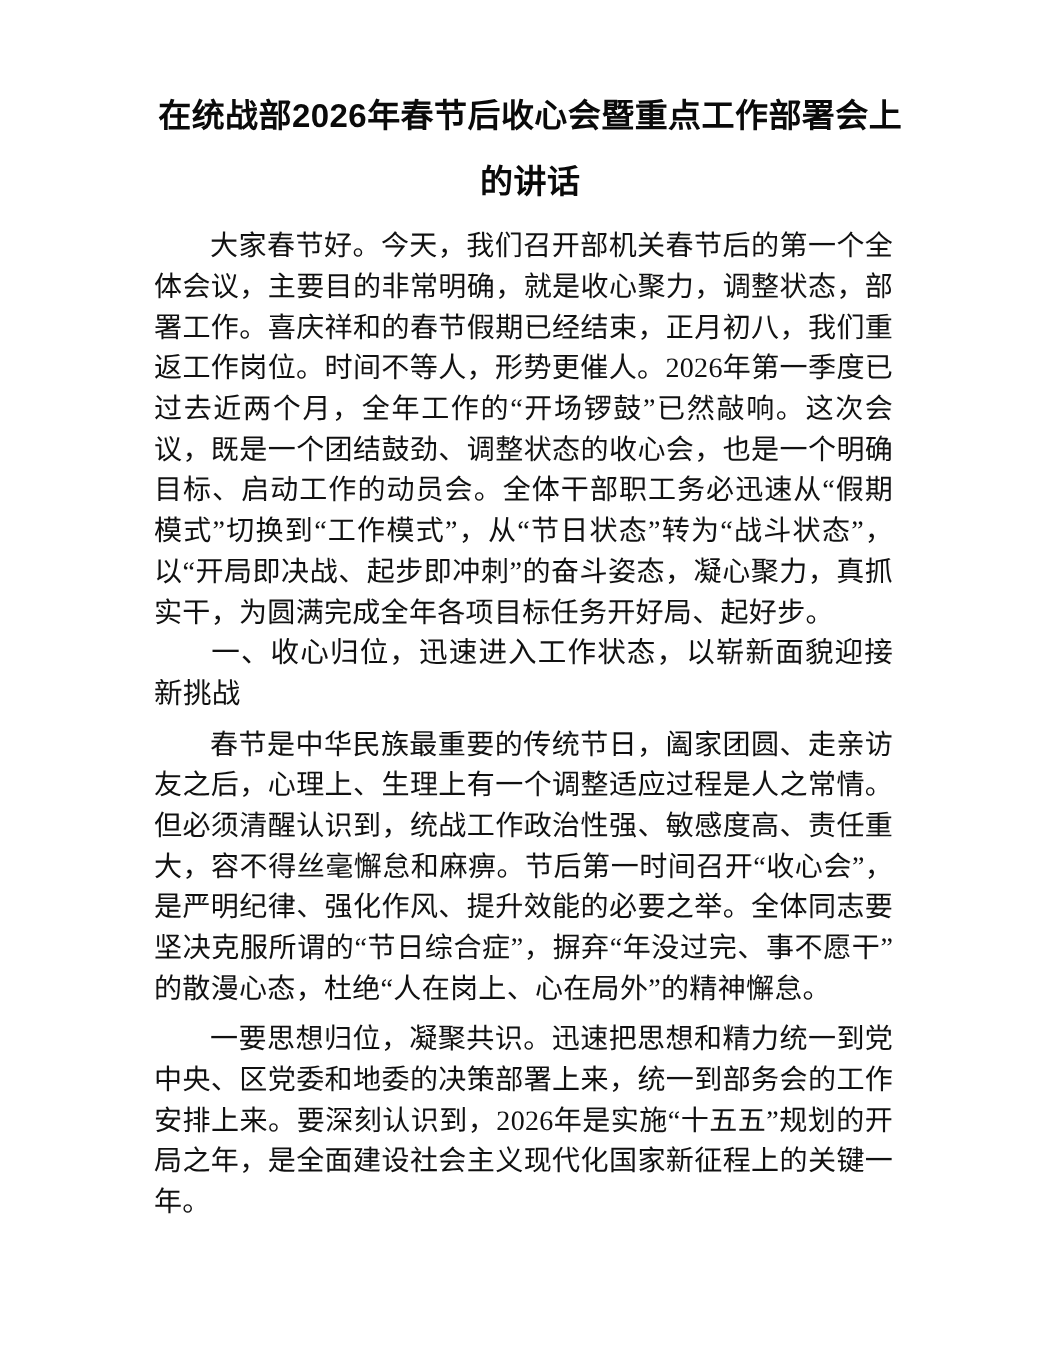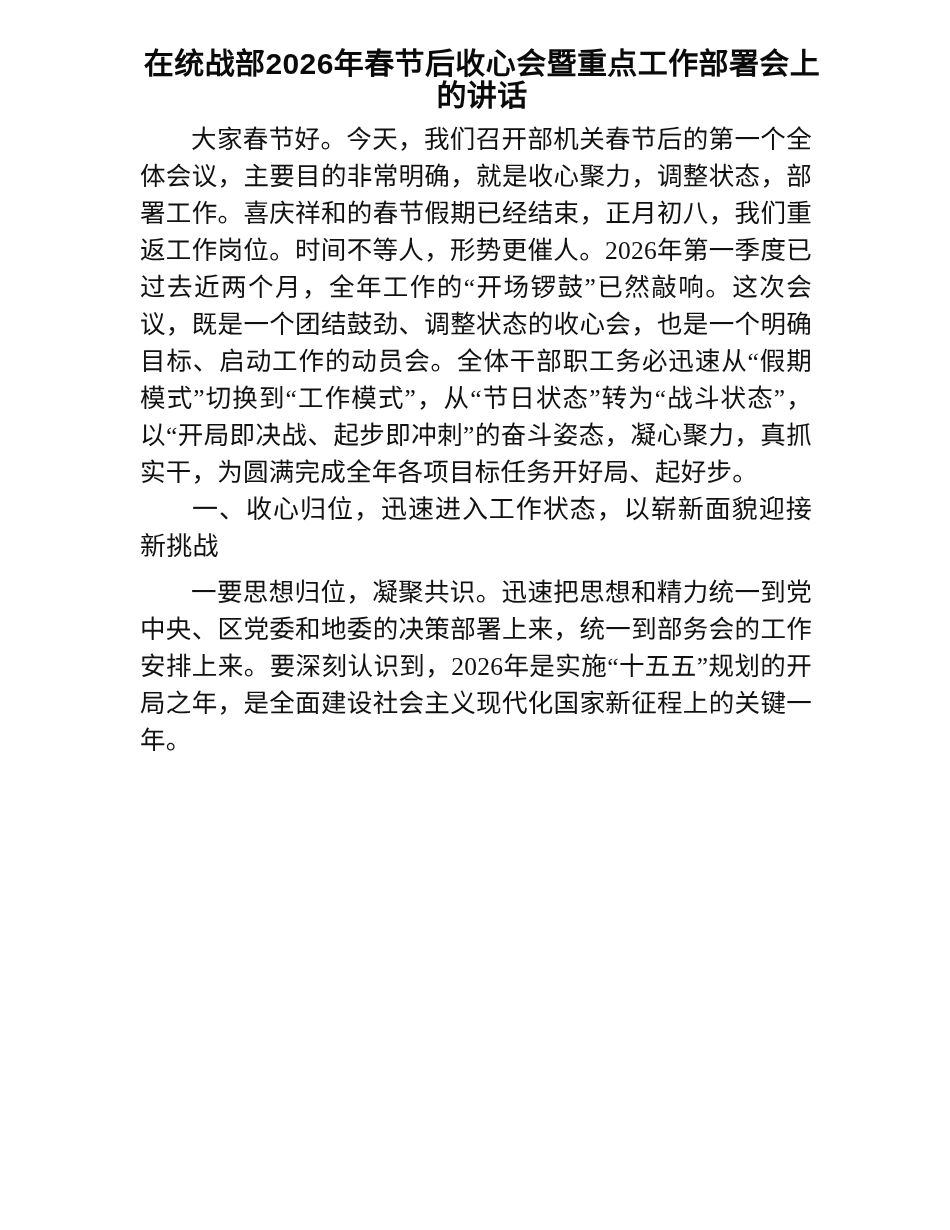--- a/index.html
+++ b/index.html
@@ -30,26 +30,26 @@
     left: 140px;
     top: 0;
     width: 672px;
   }
 
   
   .doc-title {
     font-family: "Liberation Sans", "DejaVu Sans", sans-serif;
     font-weight: bold;
     font-size: 30px;
-    line-height: 32px;
+    line-height: 60px;
     text-align: center;
     letter-spacing: 0.4px;
     color: #0a0a0a;
     margin: 0;
-    padding-top: 48px;
+    padding-top: 76px;
     width: 680px;
     margin-left: 2px;
     word-break: break-all;
   }
 
   
   .para {
     font-family: "Liberation Serif", "DejaVu Serif", serif;
     font-size: 25.5px;
     line-height: 37px;
@@ -91,17 +91,18 @@
   <div class="doc-body">
 
     <h1 class="doc-title">在统战部2026年春节后收心会暨重点工作部署会上的讲话</h1>
 
 
     <p class="para indent gap-para">大家春节好。今天，我们召开部机关春节后的第一个全体会议，主要目的非常明确，就是收心聚力，调整状态，部署工作。喜庆祥和的春节假期已经结束，正月初八，我们重返工作岗位。时间不等人，形势更催人。2026年第一季度已过去近两个月，全年工作的“开场锣鼓”已然敲响。这次会议，既是一个团结鼓劲、调整状态的收心会，也是一个明确目标、启动工作的动员会。全体干部职工务必迅速从“假期模式”切换到“工作模式”，从“节日状态”转为“战斗状态”，以“开局即决战、起步即冲刺”的奋斗姿态，凝心聚力，真抓实干，为圆满完成全年各项目标任务开好局、起好步。</p>
 
 
     <p class="heading gap-heading">一、收心归位，迅速进入工作状态，以崭新面貌迎接新挑战</p>
 
+    <p class="para indent gap-para">春节是中华民族最重要的传统节日，阖家团圆、走亲访友之后，心理上、生理上有一个调整适应过程是人之常情。但必须清醒认识到，统战工作政治性强、敏感度高、责任重大，容不得丝毫懈怠和麻痹。节后第一时间召开“收心会”，是严明纪律、强化作风、提升效能的必要之举。全体同志要坚决克服所谓的“节日综合症”，摒弃“年没过完、事不愿干”的散漫心态，杜绝“人在岗上、心在局外”的精神懈怠。</p>
 
     <p class="para indent gap-para">一要思想归位，凝聚共识。迅速把思想和精力统一到党中央、区党委和地委的决策部署上来，统一到部务会的工作安排上来。要深刻认识到，2026年是实施“十五五”规划的开局之年，是全面建设社会主义现代化国家新征程上的关键一年。</p>
 
   </div>
 </div>
 
 </body></html>

